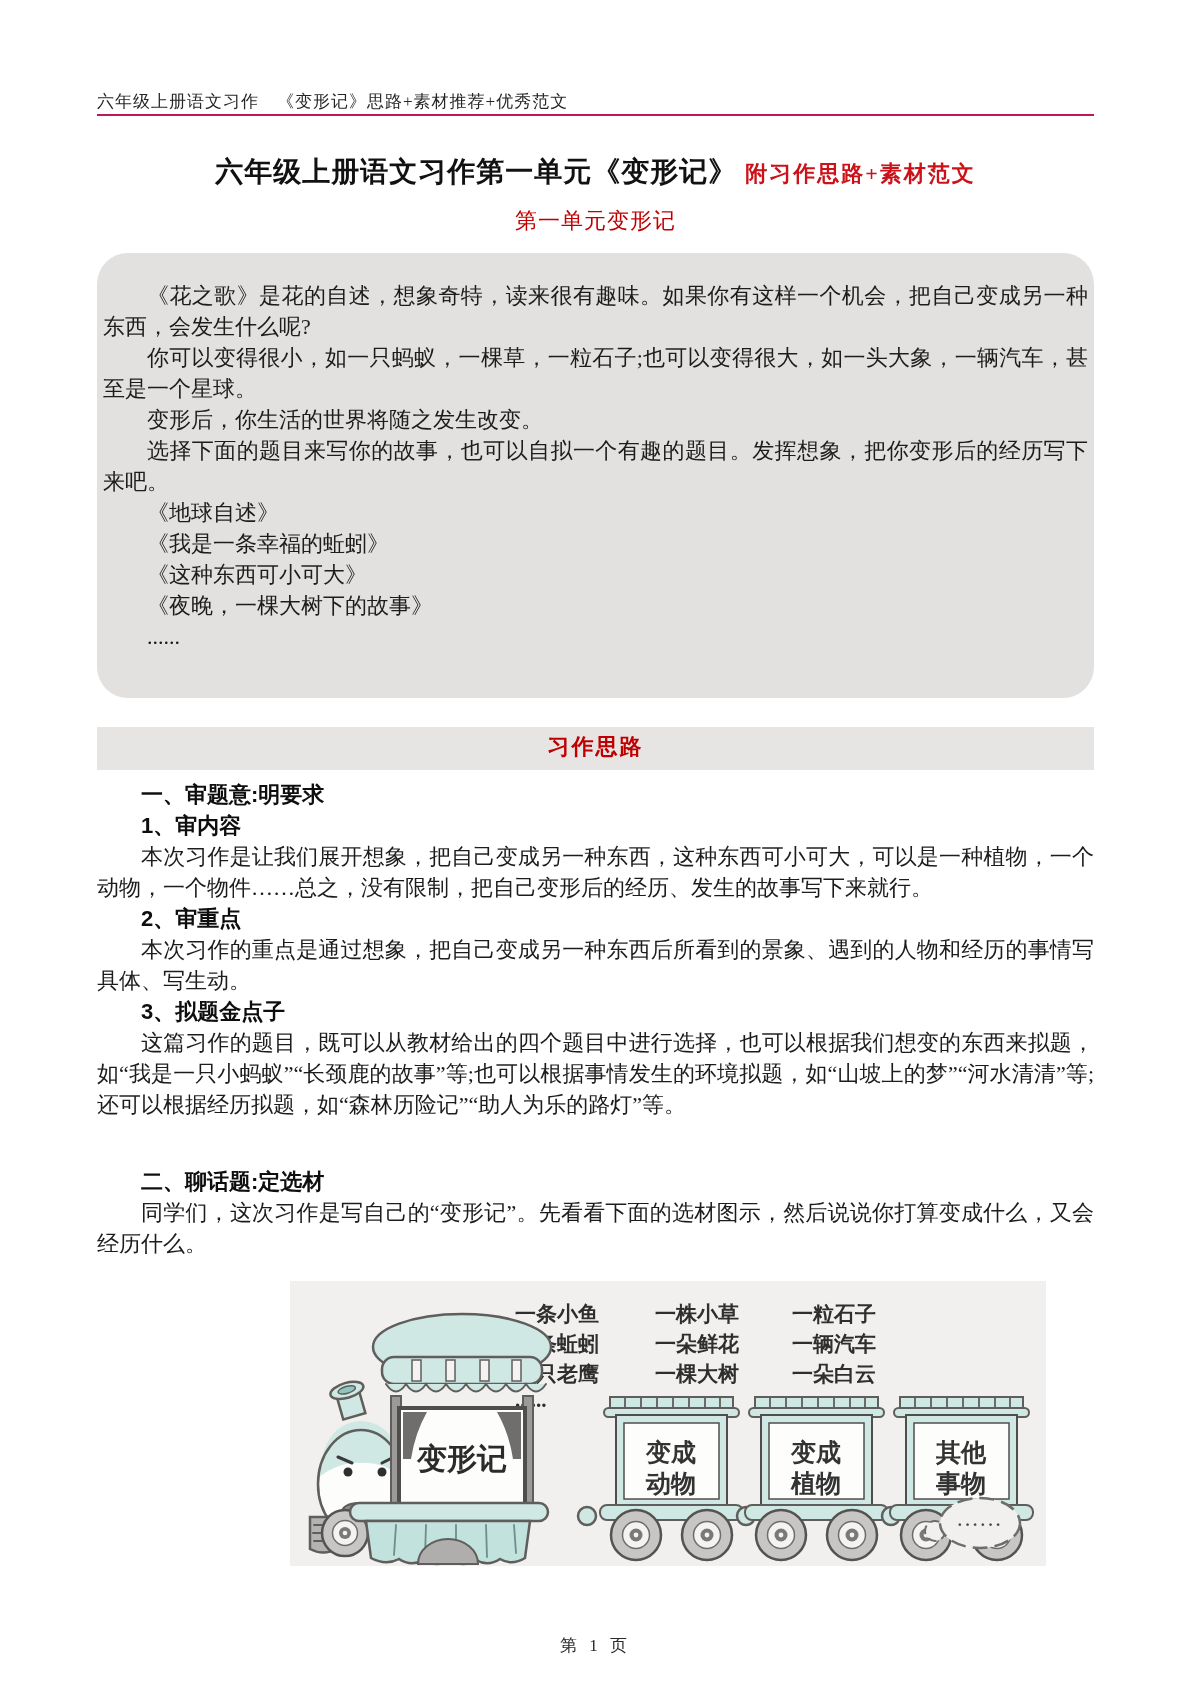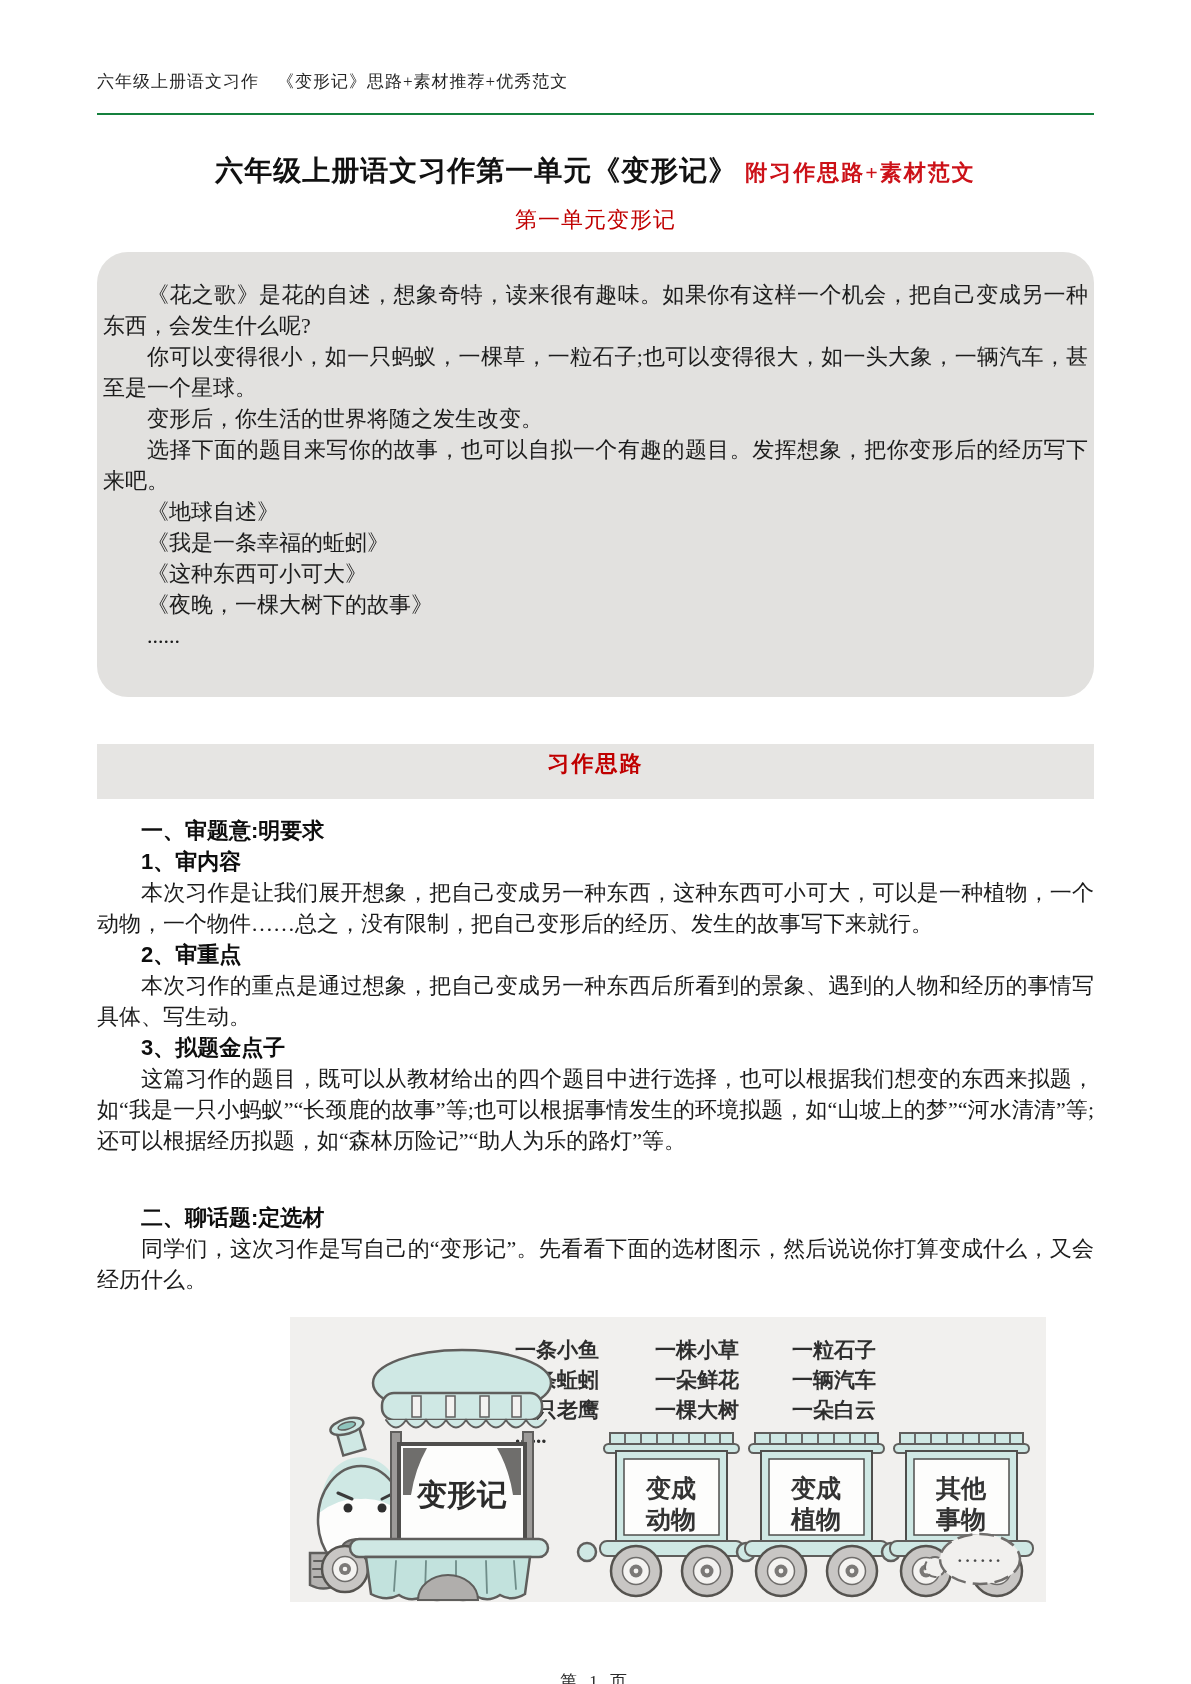--- a/index.html
+++ b/index.html
@@ -2,39 +2,39 @@
 <html><head>
 <meta charset="utf-8">
 <style>
   * { margin:0; padding:0; box-sizing:border-box; }
   html,body { width:1191px; height:1684px; background:#ffffff; overflow:hidden;
     font-family:"Liberation Serif","DejaVu Serif",serif; color:#1c1c1c; }
   .page { width:1191px; height:1684px; padding:0 97px; position:relative; }
 
   .doc-header { padding-top:70px; }
   .doc-header-inner { font-size:17px; color:#262626; letter-spacing:1px;
-    padding-bottom:20px; border-bottom:2px solid #15803d; }
+    padding-bottom:1px; border-bottom:2px solid #be185d;margin-top:20px; }
 
   .title-line { text-align:center; margin-top:37px; white-space:nowrap; }
   .title-main { font-family:"Liberation Sans","DejaVu Sans",sans-serif;
     font-weight:bold; font-size:28px; color:#111; letter-spacing:1px; }
   .title-red { font-weight:bold; font-size:22px; color:#cc1118; margin-left:8px;
     letter-spacing:2px; }
   .subtitle { text-align:center; margin-top:15px; font-weight:normal; font-size:22px;
     color:#c00000; font-family:"Liberation Sans","DejaVu Sans",sans-serif; letter-spacing:1px; }
 
   .intro-block { background:#e2e1df; margin-top:17px; padding:27px 6px 46px 6px;
     font-size:22px; line-height:31px;border-radius:31px; }
   .intro-block p { text-indent:2em; text-align:justify; }
 
-  .section-banner { background:#e6e5e3; margin-top:47px; padding:5px 0 20px; text-align:center; }
+  .section-banner { background:#e6e5e3; margin-top:29px; padding:5px 0 8px; text-align:center; }
   .section-banner span { color:#c00000; font-weight:bold; font-size:22px;
     font-family:"Liberation Sans","DejaVu Sans",sans-serif; letter-spacing:2px; }
 
-  .content { margin-top:16px; font-size:22px; line-height:31px; }
+  .content { margin-top:9px; font-size:22px; line-height:31px; }
   .sec-heading { font-weight:bold; text-indent:2em; color:#0e0e0e;
     font-family:"Liberation Sans","DejaVu Sans",sans-serif; font-size:22px; }
   .content p { text-indent:2em; text-align:justify; }
   .gap-top { margin-top:46px; }
 
   .illus-wrap { width:640px; margin:22px auto 0 auto; transform:translateX(14px); }
 
   .page-footer { text-align:center; margin-top:64px; font-size:17px; color:#2a2a2a;
     letter-spacing:4px; }
 

